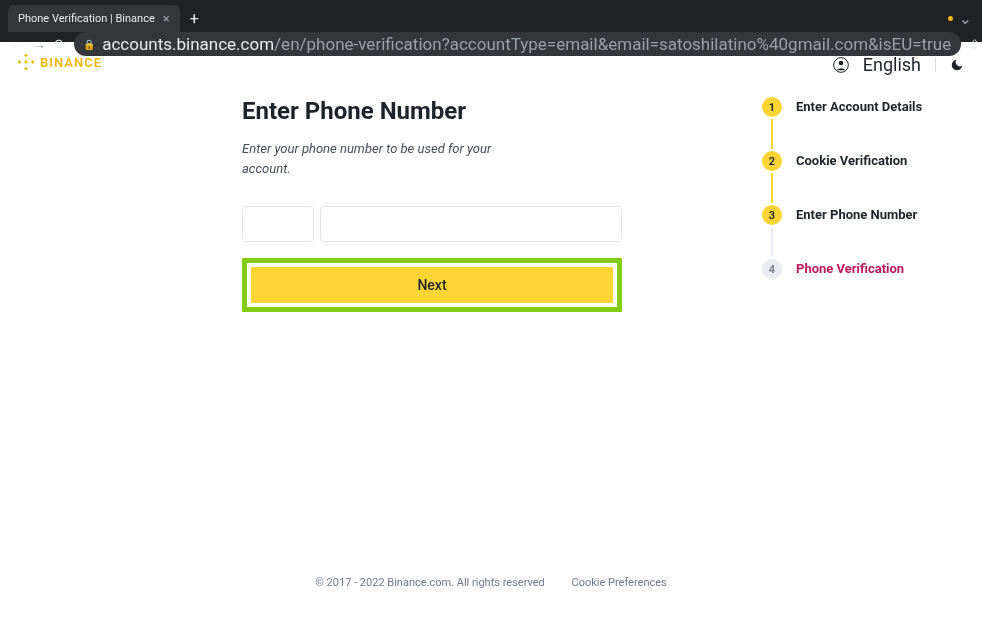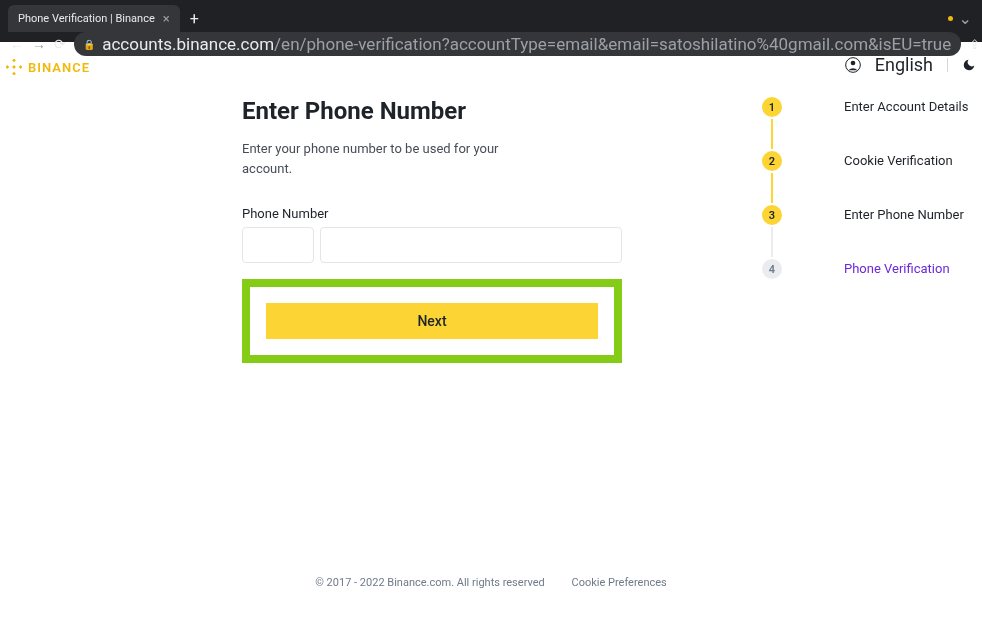--- a/index.html
+++ b/index.html
@@ -134,22 +134,22 @@
 
     
     .page {
       background: #fff;
       height: calc(617px - 58px);
       display: flex;
       flex-direction: column;
     }
     .topbar {
       display: flex;
-      align-items: flex-end;
-      padding: 12px 6px;
+      align-items: flex-start;
+      padding: 12px 18px;
     }
     .logo {
       display: flex;
       align-items: center;
       gap: 6px;
       color: #f0b90b;
       font-weight: 600;
       letter-spacing: 1px;
       font-size: 13px;
     }
@@ -189,20 +189,21 @@
       font-weight: 700;
       color: #1e2329;
       margin-bottom: 14px;
     }
     .subheading {
       color: #474d57;
       font-size: 13px;
       line-height: 1.5;
       margin-bottom: 28px;
       max-width: 260px;
+      font-style: italic;
     }
     .label {
       color: #1e2329;
       font-size: 13px;
       margin-bottom: 6px;
     }
     .phone-row {
       display: flex;
       gap: 6px;
       margin-bottom: 16px;
@@ -217,22 +218,22 @@
     }
     .phone-input {
       flex: 1;
       height: 36px;
       border: 1px solid #e5e5e5;
       border-radius: 4px;
       padding: 0 10px;
       font-size: 13px;
     }
     .next-btn-wrap {
-      border: 8px solid #84cc16;
-      padding: 16px;
+      border: 5px solid #84cc16;
+      padding: 4px;
     }
     .next-btn {
       width: 100%;
       height: 36px;
       background: #fcd535;
       border: none;
       color: #1e2329;
       font-size: 14px;
       font-weight: 500;
       cursor: pointer;
@@ -277,29 +278,28 @@
       margin-bottom: 2px;
     }
     .step-line.active {
       background: #fcd535;
     }
     .step-line.inactive {
       background: #eaecef;
     }
     .step-label {
       font-size: 13px;
-      font-weight: 400;
+      font-weight: 700;
       padding-top: 2px;
-      margin-left: 48px;
     }
     .step-label.active {
       color: #1e2329;
     }
     .step-label.inactive {
-      color: #6d28d9;
+      color: #be185d;
     }
 
     .footer {
       text-align: center;
       font-size: 11px;
       color: #707a8a;
       padding: 12px 0;
     }
     .footer span {
       margin: 8px 12px;
@@ -370,21 +370,20 @@
       <svg width="14" height="14" viewBox="0 0 24 24">
         <path d="M21 12.79A9 9 0 1 1 11.21 3 7 7 0 0 0 21 12.79z" fill="#1e2329"></path>
       </svg>
     </div>
   </div>
 
   <div class="main">
     <div class="form-col">
       <h1 class="heading">Enter Phone Number</h1>
       <p class="subheading">Enter your phone number to be used for your account.</p>
-      <div class="label">Phone Number</div>
       <div class="phone-row">
         <input class="cc-input" type="text" value="" style="">
         <input class="phone-input" type="text" value="" style="">
       </div>
       <div class="next-btn-wrap">
         <button class="next-btn">Next</button>
       </div>
     </div>
 
     <div class="steps-col">

